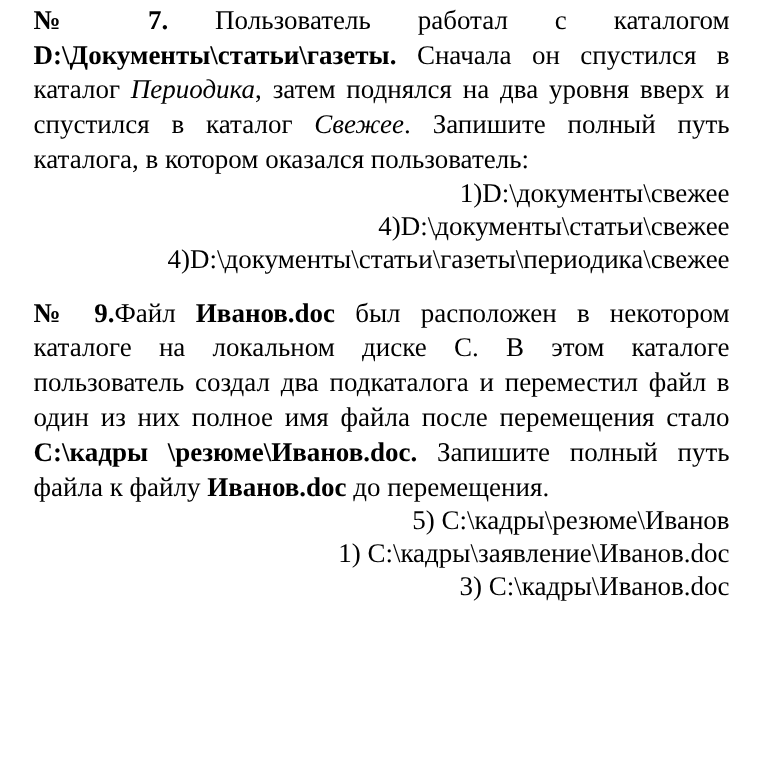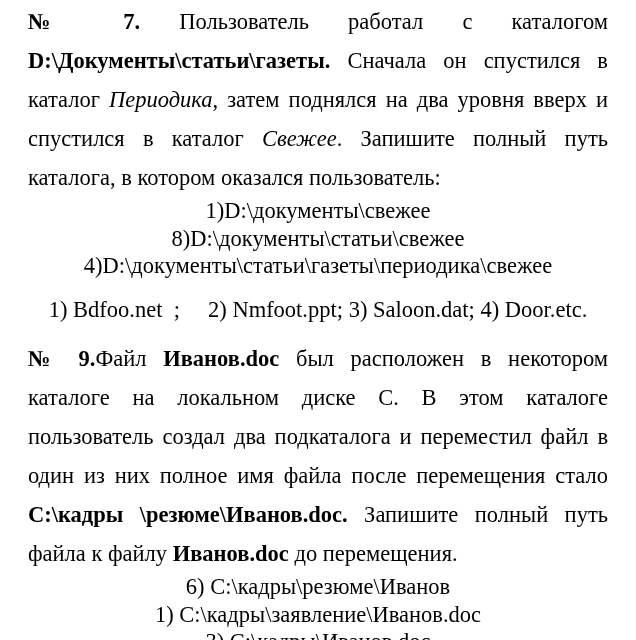--- a/index.html
+++ b/index.html
@@ -19,53 +19,50 @@
   }
   .question {
     margin-bottom: 16px;
   }
   .question:last-child {
     margin-bottom: 0;
   }
   .q-text {
     margin: 0;
     font-size: 22.5px;
-    line-height: 39px;
+    line-height: 29px;
     text-align: justify;
   }
   .options {
     font-size: 22.5px;
     line-height: 27.5px;
-    text-align: center;
+    text-align: right;
   }
   .option {
     white-space: pre-wrap;
   }
   .b { font-weight: bold; }
   .i { font-style: italic; }
   .nw { white-space: nowrap; }
 </style>
 </head>
 <body>
 
 <div class="page" id="page-root">
     <section class="question">
       <p class="q-text"><span class="b">№ 7.</span><span> Пользователь работал с каталогом </span><span class="b nw">D:\Документы\статьи\газеты.</span><span> Сначала он спустился в каталог </span><span class="i">Периодика</span><span>, затем поднялся на два уровня вверх и спустился в каталог </span><span class="i">Свежее</span><span>. Запишите полный путь каталога, в котором оказался пользователь:</span></p>
       <div class="options">
         <div class="option">1)D:\документы\свежее</div>
-        <div class="option">8)D:\документы\статьи\свежее</div>
+        <div class="option">4)D:\документы\статьи\свежее</div>
         <div class="option">4)D:\документы\статьи\газеты\периодика\свежее</div>
       </div>
     </section>
     <section class="question">
-      <div class="options">
-        <div class="option">1) Bdfoo.net  ;     2) Nmfoot.ppt; 3) Saloon.dat; 4) Door.etc.</div>
-      </div>
     </section>
     <section class="question">
       <p class="q-text"><span class="b">№ 9.</span><span>Файл </span><span class="b">Иванов.doc</span><span> был расположен в некотором каталоге на локальном диске С. В этом каталоге пользователь создал два подкаталога и переместил файл в один из них полное имя файла после перемещения стало </span><span class="b nw">С:\кадры \резюме\Иванов.doc.</span><span> Запишите полный путь файла к файлу </span><span class="b">Иванов.doc</span><span> до перемещения.</span></p>
       <div class="options">
-        <div class="option">6) С:\кадры\резюме\Иванов</div>
+        <div class="option">5) С:\кадры\резюме\Иванов</div>
         <div class="option">1) С:\кадры\заявление\Иванов.doc</div>
         <div class="option">3) С:\кадры\Иванов.doc</div>
       </div>
     </section>
   </div>
 
 </body></html>

